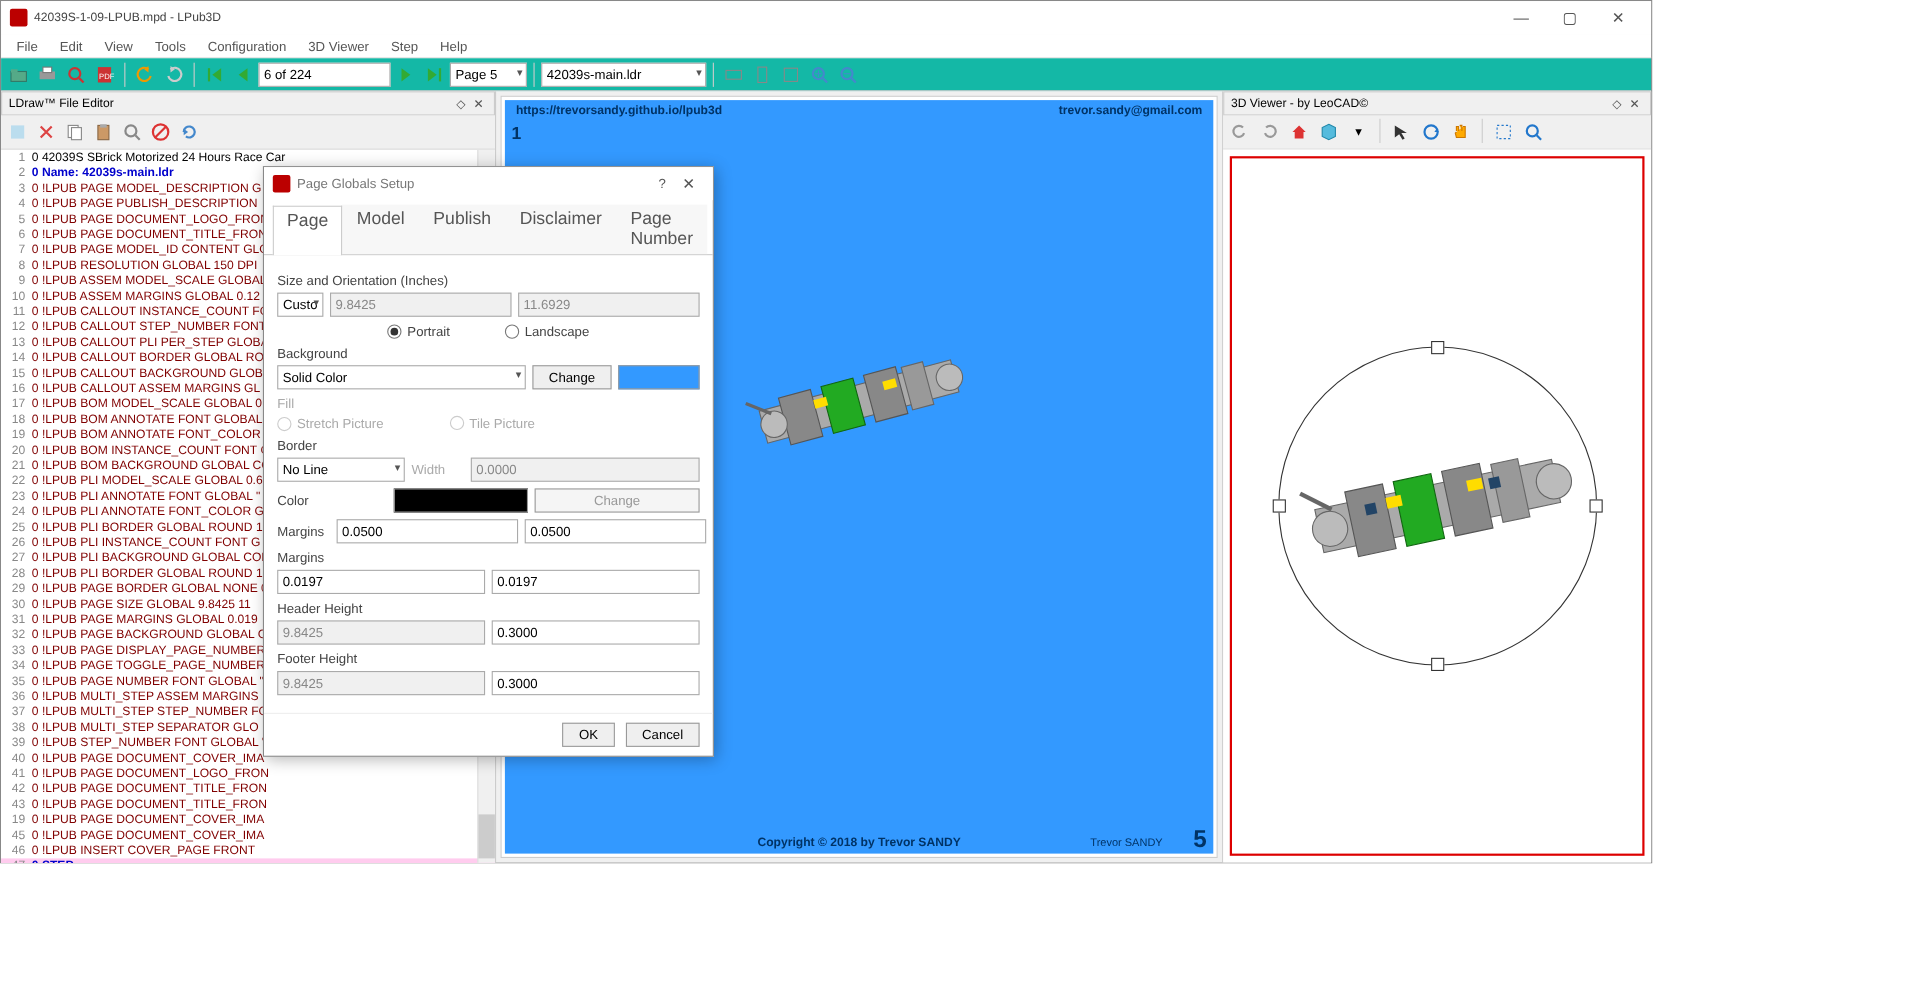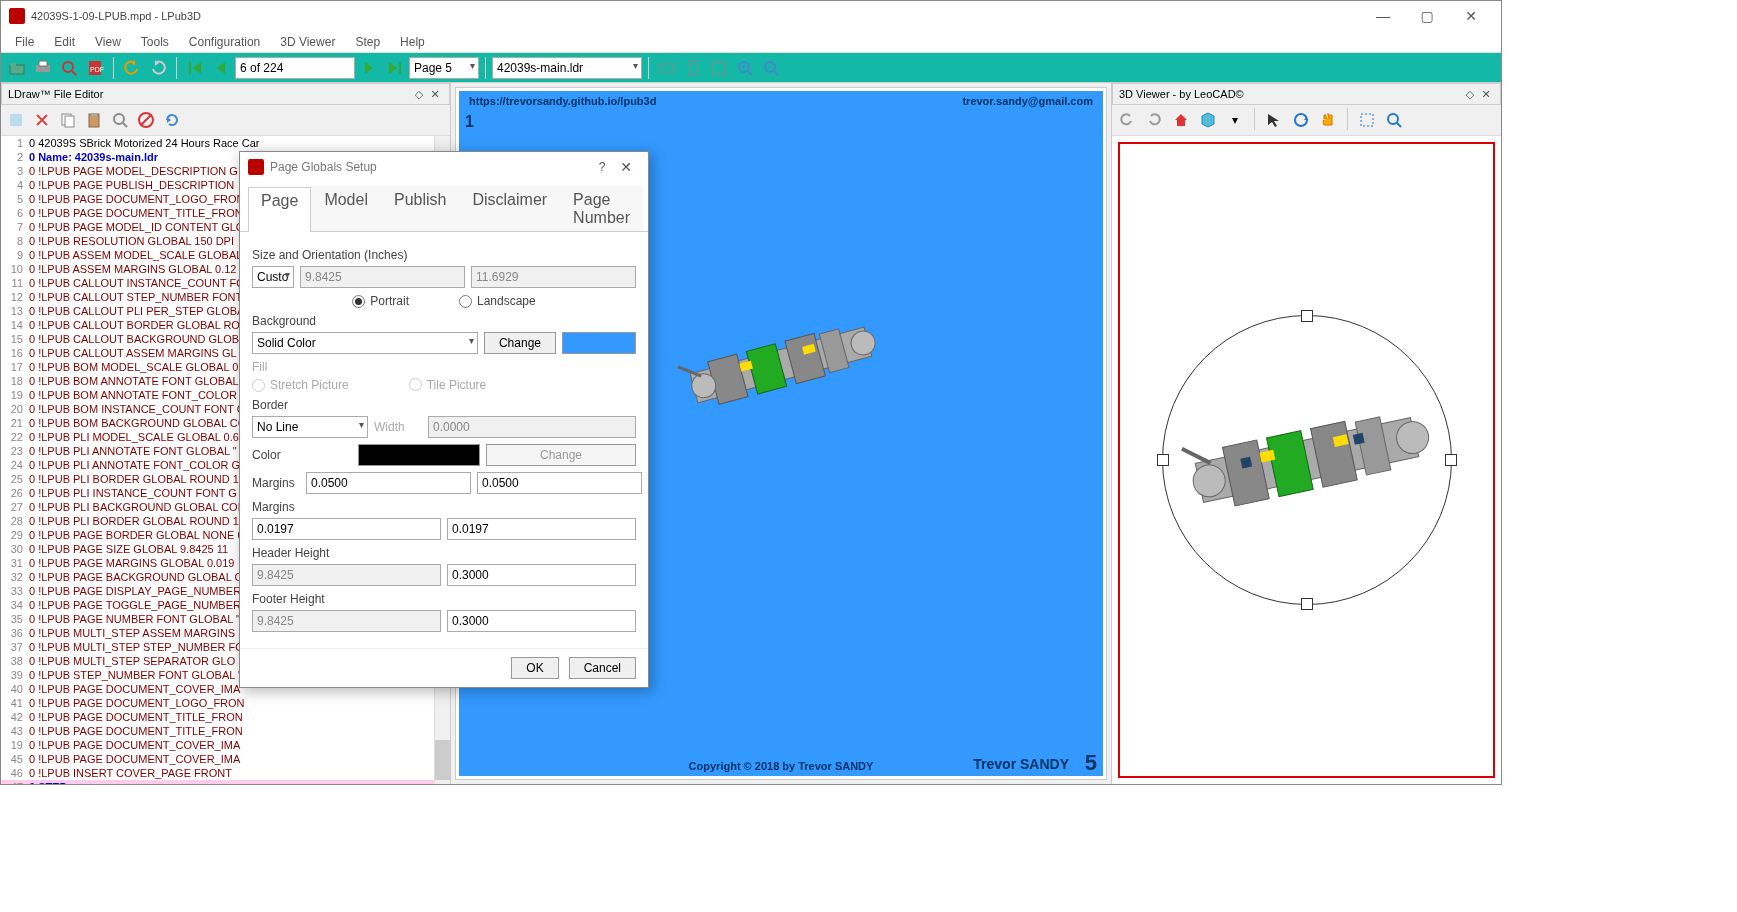--- a/index.html
+++ b/index.html
@@ -36,21 +36,21 @@
 .ltxt.step { color: #0000cc; font-weight: bold; }
 .ltxt.plain { color: #000; }
 
 .center-panel { flex: 1; display: flex; flex-direction: column; padding: 4px; }
 .page-view { flex: 1; background: #fff; border: 1px solid #ccc; padding: 3px; display: flex; }
 .page-rect { flex: 1; background: #3399ff; position: relative; }
 .page-url { position: absolute; top: 4px; left: 10px; font-size: 11px; color: #003366; font-weight: bold; }
 .page-email { position: absolute; top: 4px; right: 10px; font-size: 11px; color: #003366; font-weight: bold; }
 .page-num { position: absolute; top: 22px; left: 6px; font-size: 16px; color: #003366; font-weight: bold; }
 .page-copy { position: absolute; bottom: 4px; left: 50%; transform: translateX(-50%); font-size: 11px; color: #003366; font-weight: bold; }
-.page-author { position: absolute; bottom: 4px; right: 34px; font-size: 14px; color: #003366; font-weight: bold; }
+.page-author { position: absolute; bottom: 4px; right: 46px; font-size: 10px; color: #003366; font-weight: normal; }
 .page-bignum { position: absolute; bottom: 0; right: 6px; font-size: 22px; color: #003366; font-weight: bold; }
 .model-img { position: absolute; top: 40%; left: 50%; transform: translate(-50%,-50%); width: 260px; height: 100px; }
 
 .right-panel { width: 390px; display: flex; flex-direction: column; border-left: 1px solid #ccc; }
 .viewer-toolbar { background: #f0f0f0; padding: 3px; display: flex; gap: 3px; border-bottom: 1px solid #ddd; }
 .viewer-body { flex: 1; background: #fff; position: relative; }
 .sel-circle { position: absolute; top: 50%; left: 50%; width: 290px; height: 290px; border: 1px solid #333; border-radius: 50%; transform: translate(-50%,-50%); }
 .handle { position: absolute; width: 12px; height: 12px; background: #fff; border: 1px solid #333; }
 
 

